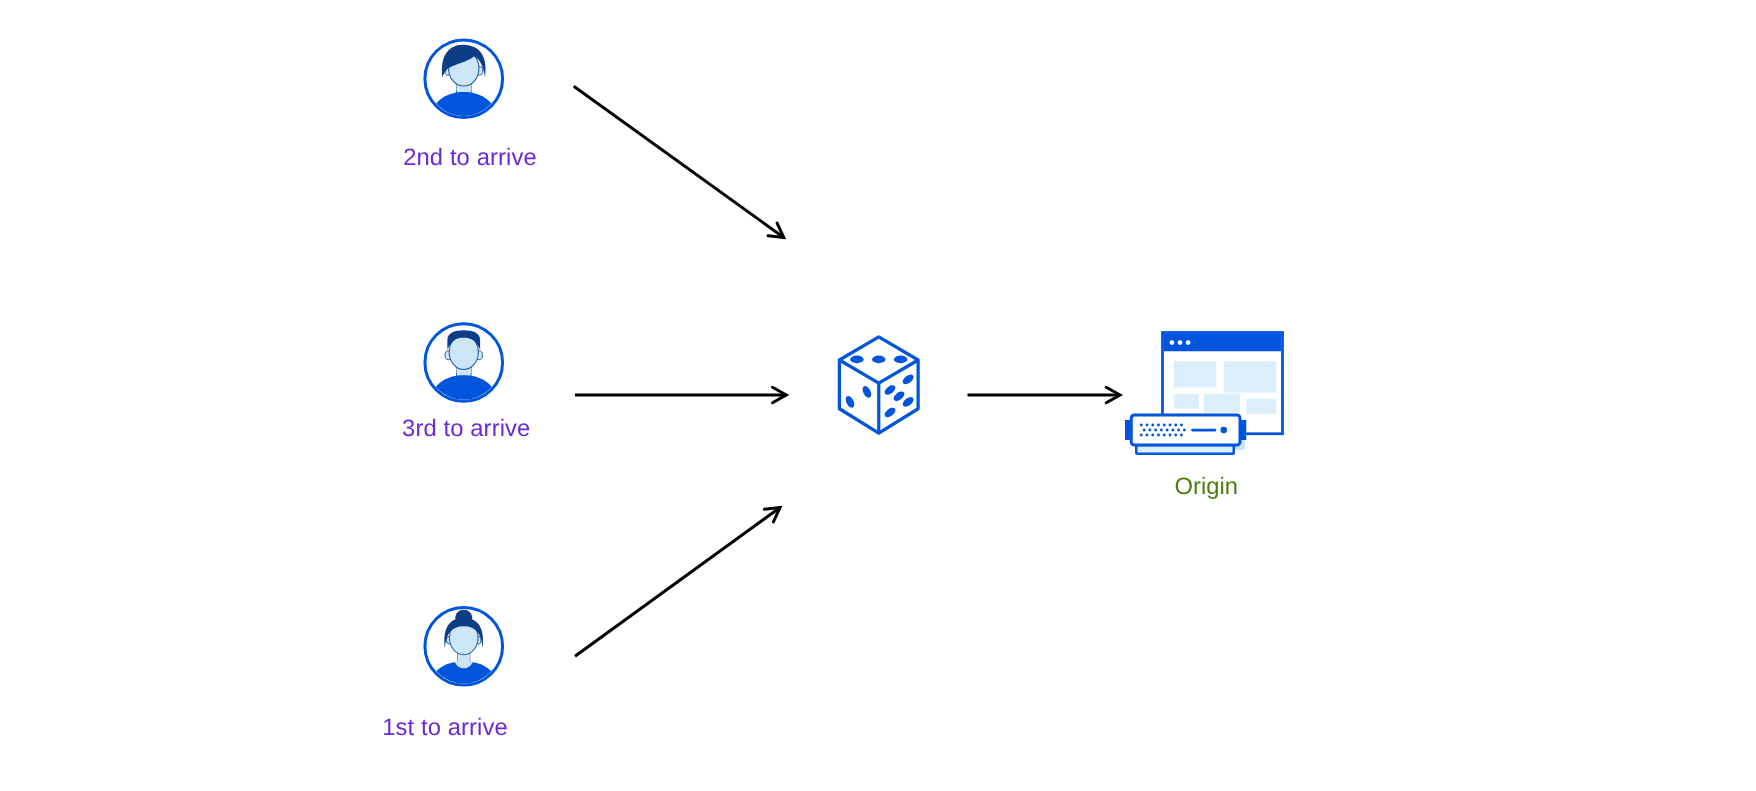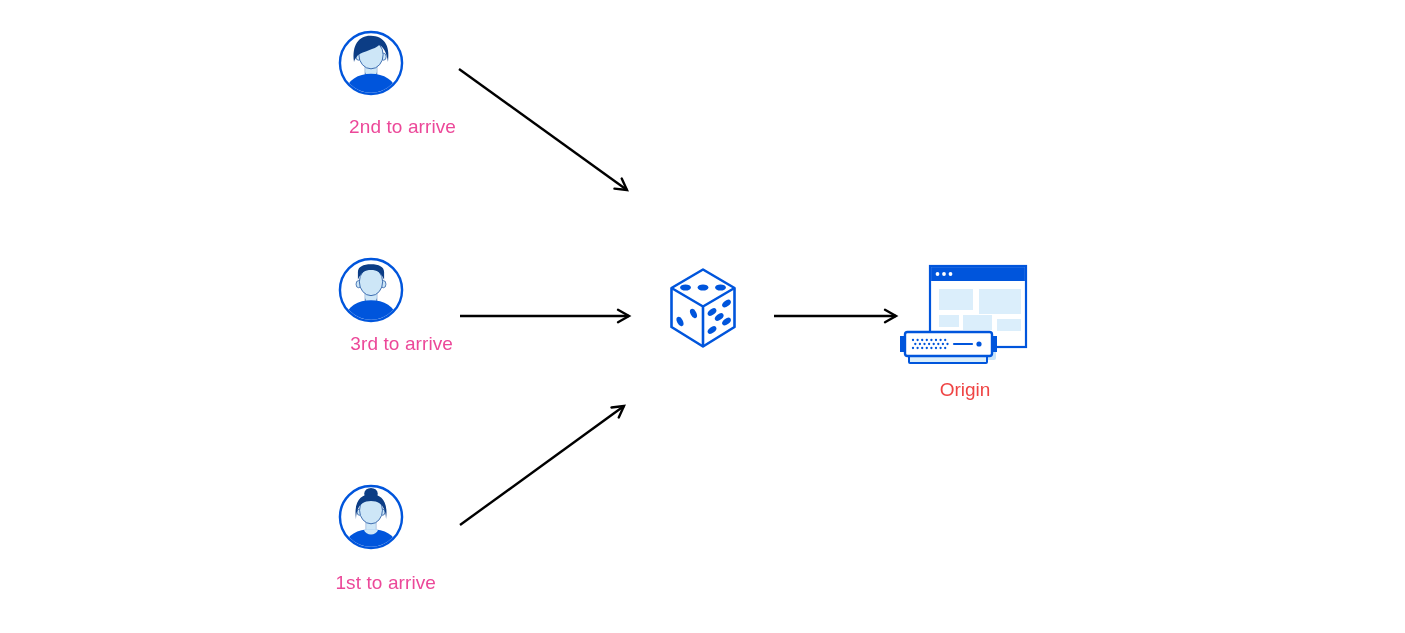--- a/index.html
+++ b/index.html
@@ -12,33 +12,33 @@
     position: relative;
     width: 1405px;
     height: 633px;
     background: #ffffff;
     overflow: hidden;
   }
   .abs { position: absolute; }
   .node-label {
     position: absolute;
     width: 160px;
-    text-align: right;
+    text-align: center;
     font-size: 19px;
     line-height: 22px;
-    color: #ec4899;
+    color: #6d28d9;
     letter-spacing: 0.1px;
   }
   .origin-label {
     position: absolute;
     width: 120px;
     text-align: center;
     font-size: 19px;
     line-height: 22px;
-    color: #ef4444;
+    color: #4d7c0f;
   }
   svg { display: block; }
 </style>
 </head>
 <body>
 
 <div class="canvas">
 
   <svg class="abs" style="left:0;top:0;pointer-events:none;" width="1405" height="633" viewBox="0 0 1405 633">
     <defs>

